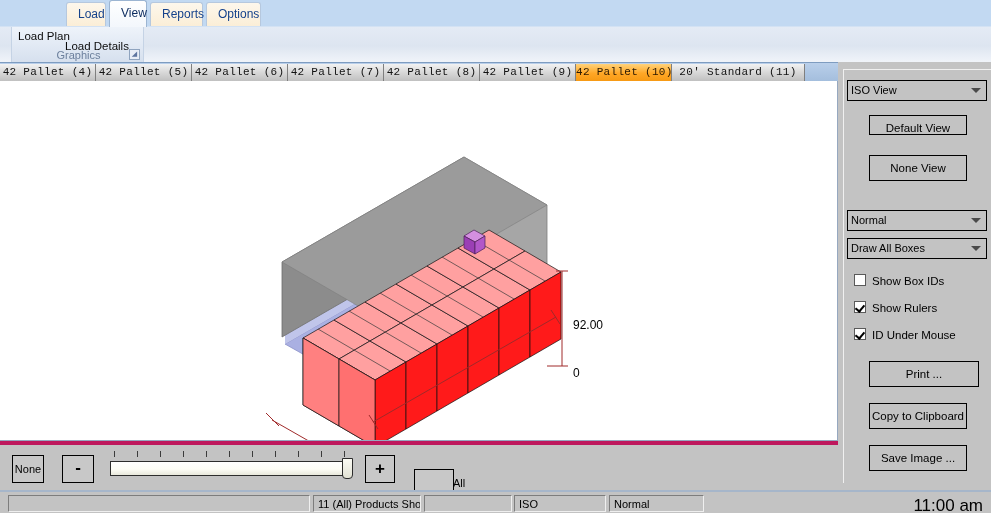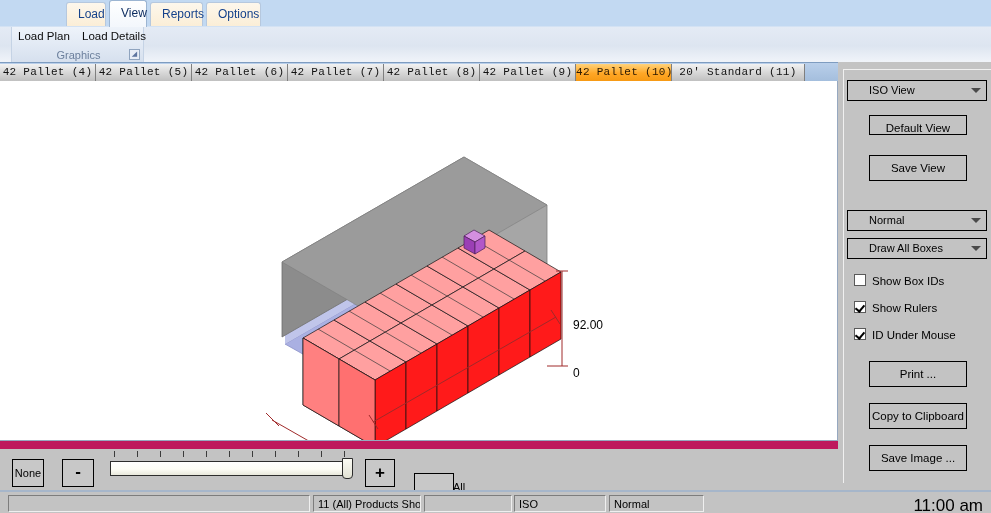--- a/index.html
+++ b/index.html
@@ -157,21 +157,21 @@
     box-sizing: border-box;
   }
   #canvas-svg { display:block; }
 
   
   #bottombar {
     position: absolute;
     left: 0; top: 441px;
     width: 838px; height: 49px;
     background: #c3c3c3;
-    border-top: 8px solid #be185d;
+    border-top: 4px solid #be185d;
     box-sizing: border-box;
   }
   .tbtn {
     position: absolute;
     background: #c8c8c8;
     border: 1px solid #000;
     box-sizing: border-box;
     text-align: center;
     color: #000;
     font-size: 11px;
@@ -230,21 +230,21 @@
     box-sizing: border-box;
   }
   .combo {
     position: absolute;
     height: 21px;
     background: #c3c3c3;
     border: 1px solid #000;
     box-sizing: border-box;
     font-size: 11px;
     line-height: 19px;
-    padding-left: 21px;
+    padding-left: 3px;
     color: #000;
     overflow: hidden;
   }
   .combo .arrow {
     position: absolute;
     right: 5px; top: 7px;
     width: 0; height: 0;
     border-left: 5px solid transparent;
     border-right: 5px solid transparent;
     border-top: 5px solid #4a4a4a;
@@ -326,21 +326,21 @@
 <div id="ribbon">
   <div id="tabstrip">
     <div class="rtab" style="left:66px;width:40px;">Load</div>
     <div class="rtab active" style="left:109px;width:38px;text-align:center;">View</div>
     <div class="rtab" style="left:150px;width:53px;">Reports</div>
     <div class="rtab" style="left:206px;width:55px;">Options</div>
   </div>
   <div id="ribbon-body">
     <div id="grp-graphics">
       <div class="grp-btn" style="left:4px;">Load Plan</div>
-      <div class="grp-btn" style="left:68px;">Load Details</div>
+      <div class="grp-btn" style="left:51px;margin-top:10px;">Load Details</div>
       <div id="grp-label">Graphics</div>
       <div id="grp-dialog-launcher">◢</div>
     </div>
   </div>
 </div>
 
 <div id="doctabs">
   <div class="dtab" style="left:0px;width:96px;">42 Pallet (4)</div>
   <div class="dtab" style="left:96px;width:96px;">42 Pallet (5)</div>
   <div class="dtab" style="left:192px;width:96px;">42 Pallet (6)</div>
@@ -479,21 +479,21 @@
 
 <div id="rightpanel">
   <div id="rp-inner">
 
     <div class="combo" style="left:3px;top:10px;width:140px;">
       <span>ISO View</span>
       <span class="arrow"></span>
     </div>
 
     <div class="pbtn" style="left:25px;top:45px;width:98px;height:20px;line-height:24px;">Default View</div>
-    <div class="pbtn" style="left:25px;top:85px;width:98px;height:26px;line-height:24px;">Save View</div>
+    <div class="pbtn" style="left:25px;top:85px;width:98px;height:26px;line-height:24px;">None View</div>
 
     <div class="combo" style="left:3px;top:140px;width:140px;">
       <span>Normal</span>
       <span class="arrow"></span>
     </div>
     <div class="combo" style="left:3px;top:168px;width:140px;">
       <span>Draw All Boxes</span>
       <span class="arrow"></span>
     </div>
 
@@ -503,21 +503,21 @@
     </div>
     <div class="chkrow" style="top:231px;">
       <span class="chkbox on"></span>
       <span class="chklabel">Show Rulers</span>
     </div>
     <div class="chkrow" style="top:258px;">
       <span class="chkbox on"></span>
       <span class="chklabel">ID Under Mouse</span>
     </div>
 
-    <div class="pbtn" style="left:25px;top:291px;width:98px;height:26px;line-height:24px;">Print ...</div>
+    <div class="pbtn" style="left:25px;top:291px;width:110px;height:26px;line-height:24px;">Print ...</div>
     <div class="pbtn" style="left:25px;top:333px;width:98px;height:26px;line-height:24px;">Copy to Clipboard</div>
     <div class="pbtn" style="left:25px;top:375px;width:98px;height:26px;line-height:24px;">Save Image ...</div>
   </div>
 </div>
 
 <div id="statusbar">
   <div class="scell" style="left:8px;width:302px;"></div>
   <div class="scell" style="left:313px;width:108px;">11 (All) Products Sho</div>
   <div class="scell" style="left:424px;width:88px;"></div>
   <div class="scell" style="left:514px;width:92px;">ISO</div>

